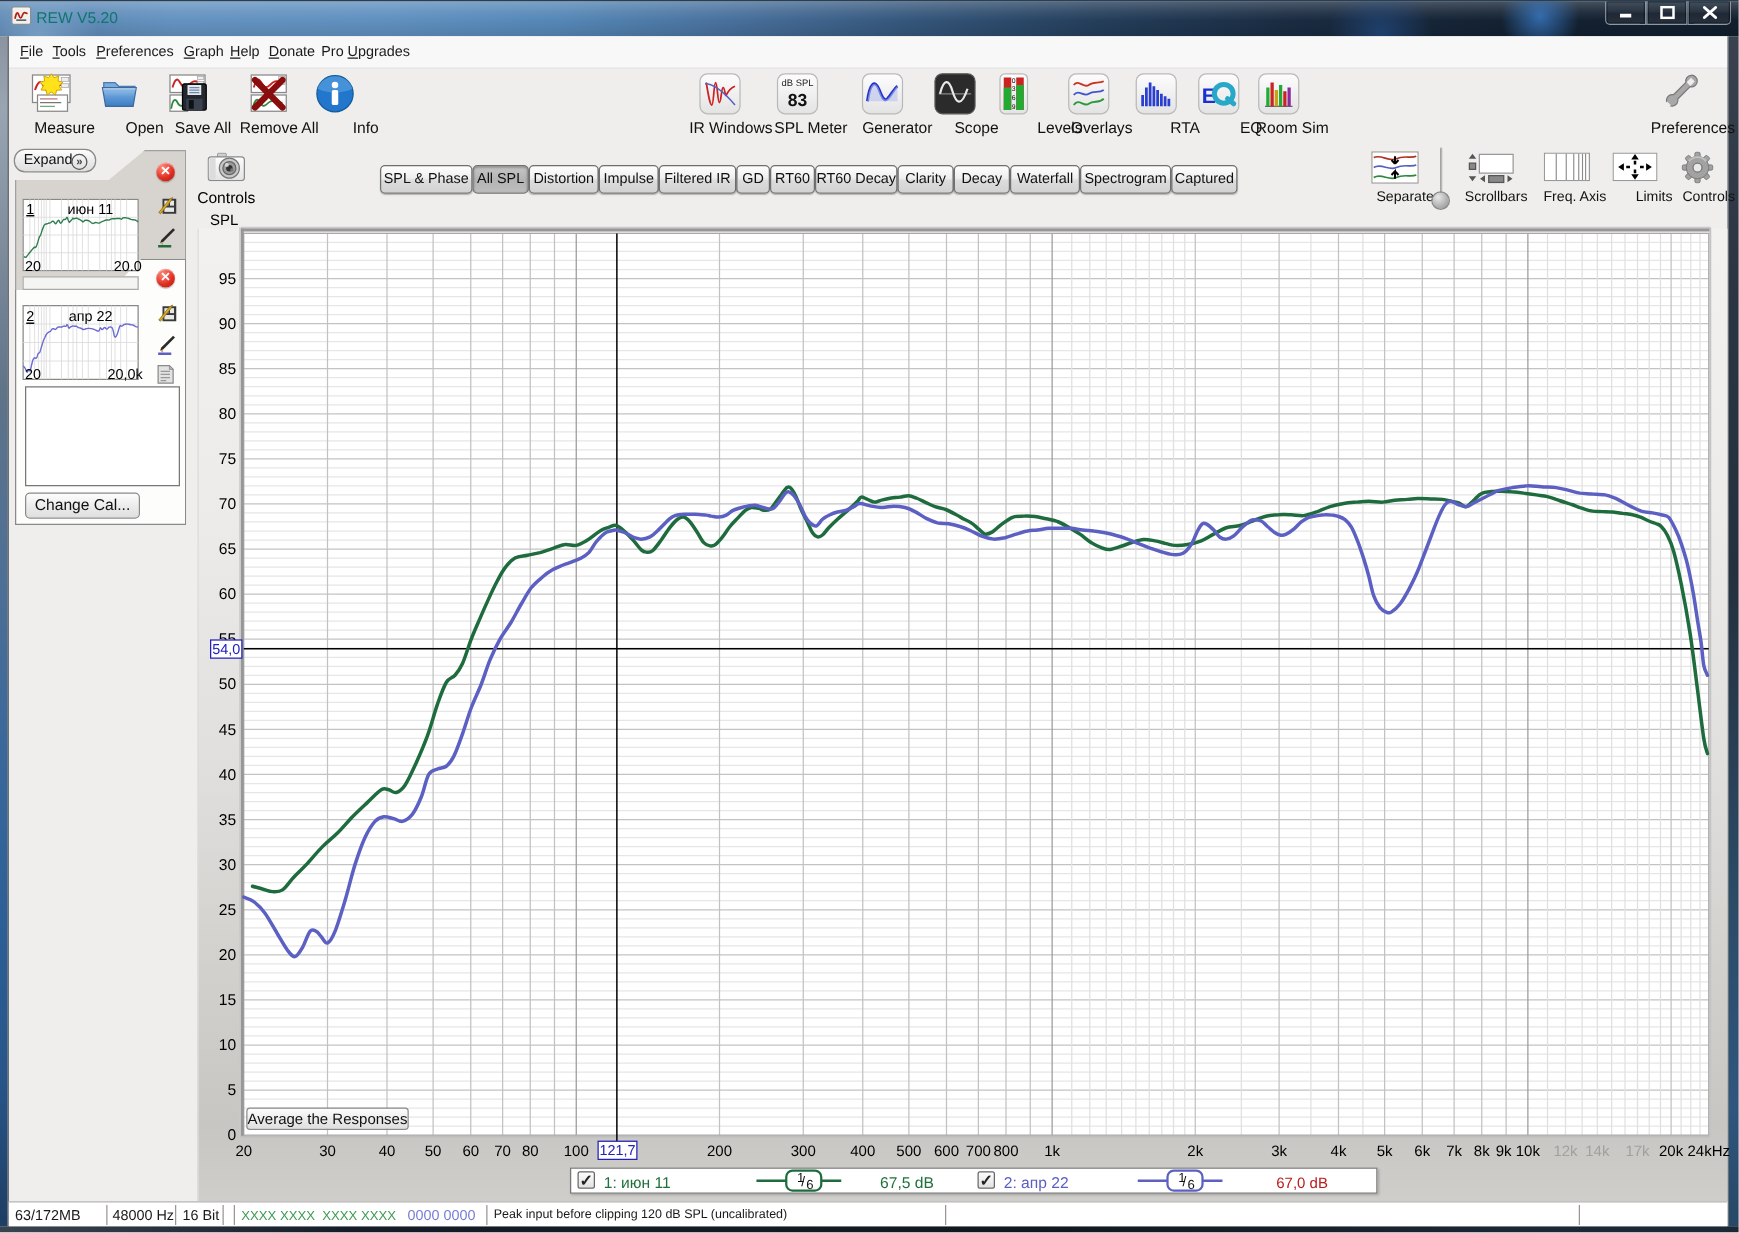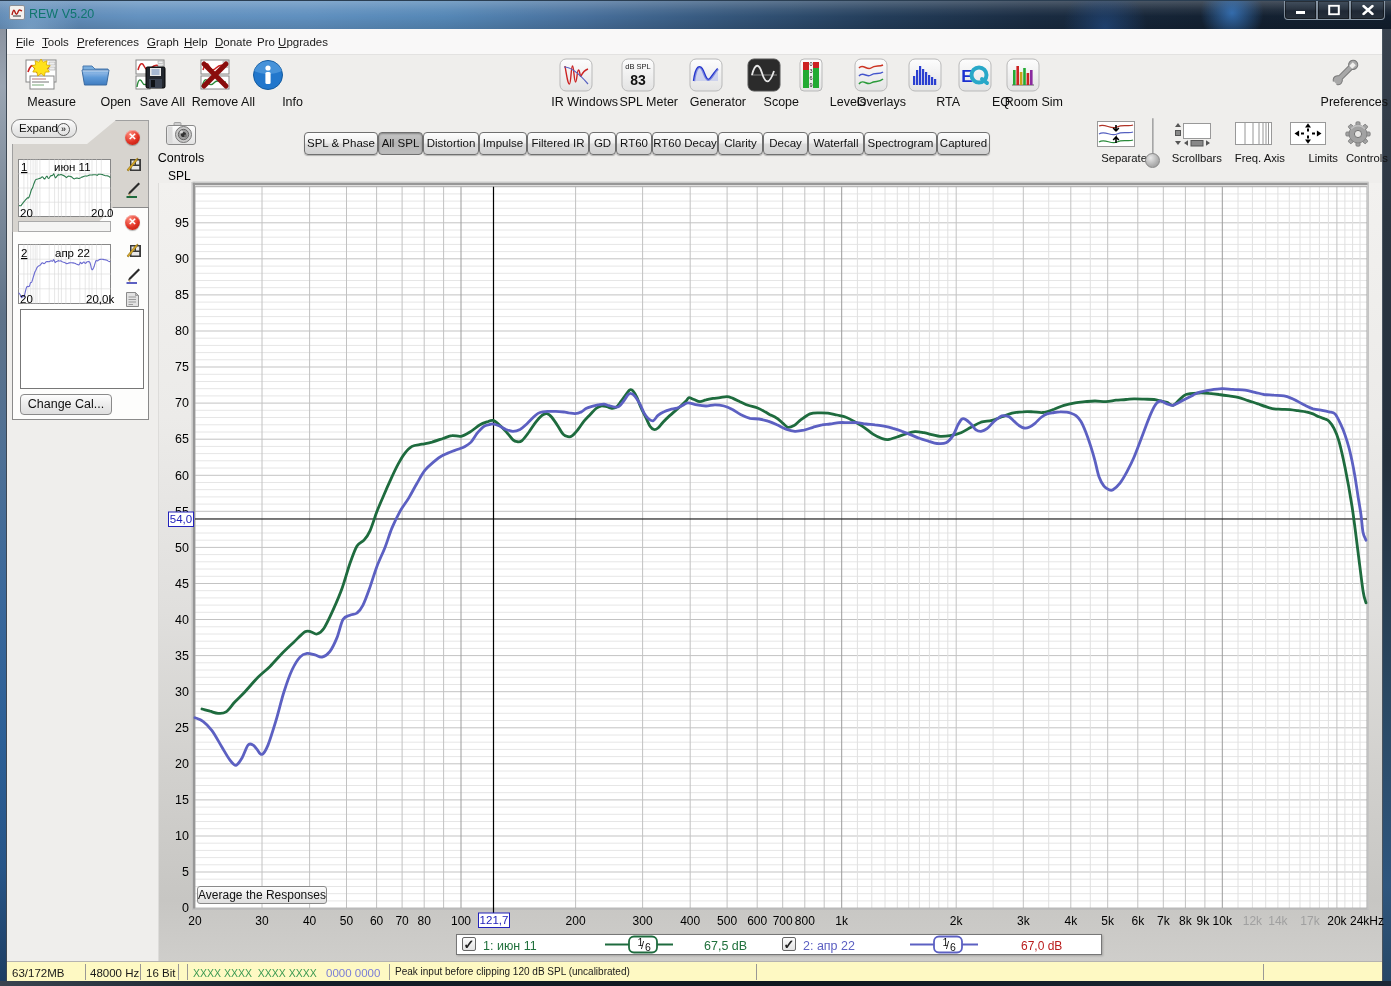--- a/index.html
+++ b/index.html
@@ -32,21 +32,21 @@
  font-size:11.5px;text-align:center;line-height:21px;color:#111;box-shadow:0 1px 1px rgba(0,0,0,.25);white-space:nowrap}
 .tab.sel{background:linear-gradient(#c7c7c7,#b4b4b4 50%,#bdbdbd);box-shadow:inset 0 1px 2px rgba(0,0,0,.35)}
 .graphbg{left:158px;top:183px;width:1224px;height:779px;
  background:linear-gradient(#f2f1ef 0%,#eceBE9 30%,#e0dfdd 55%,#d2d1ce 75%,#c7c6c3 92%,#cfcecb 100%)}
 .btn{border:1px solid #8a8a8a;border-radius:4px;background:linear-gradient(#fdfdfd,#ececec 50%,#dfdfdf);
  text-align:center;color:#111}
 .legendbox{left:456px;top:933.5px;width:646px;height:21.5px;background:#fff;border:1px solid #777;
  box-shadow:1px 1px 2px rgba(0,0,0,.2)}
 .cb{position:absolute;width:14px;height:14px;background:linear-gradient(#fdfdfd,#e2e2e2);border:1px solid #666;
  border-radius:2px;font-size:13px;line-height:13px;text-align:center;color:#222;font-weight:bold}
-.statusbar{left:7px;top:961px;width:1375px;height:20px;background:#fef9c3;border-top:1px solid #b5b3b1}
+.statusbar{left:7px;top:961px;width:1375px;height:20px;background:#ffffff;border-top:1px solid #b5b3b1}
 .statusbar .sep{position:absolute;top:2px;height:16px;width:1px;background:#9a9895}
 .statusbar .st{position:absolute;top:4.5px;font-size:11.5px;color:#1a1a1a;white-space:nowrap}
 .ico-x{position:absolute;width:15px;height:15px;border-radius:50%;
  background:radial-gradient(circle at 35% 30%,#ff8a7a,#e03022 55%,#b01608);box-shadow:inset 0 1px 1px rgba(255,255,255,.5),0 1px 1px rgba(0,0,0,.3)}
 .ico-x:before{content:"\2715";position:absolute;left:0;width:15px;text-align:center;top:1px;font-size:10px;color:#fff;font-weight:bold}
 </style></head>
 <body>
 
 <div class="abs titlebar"></div>
 <div class="abs" style="left:9px;top:5px;width:16px;height:15px;background:#f3f1ee;border:1px solid #8a8f96;border-radius:2px">

